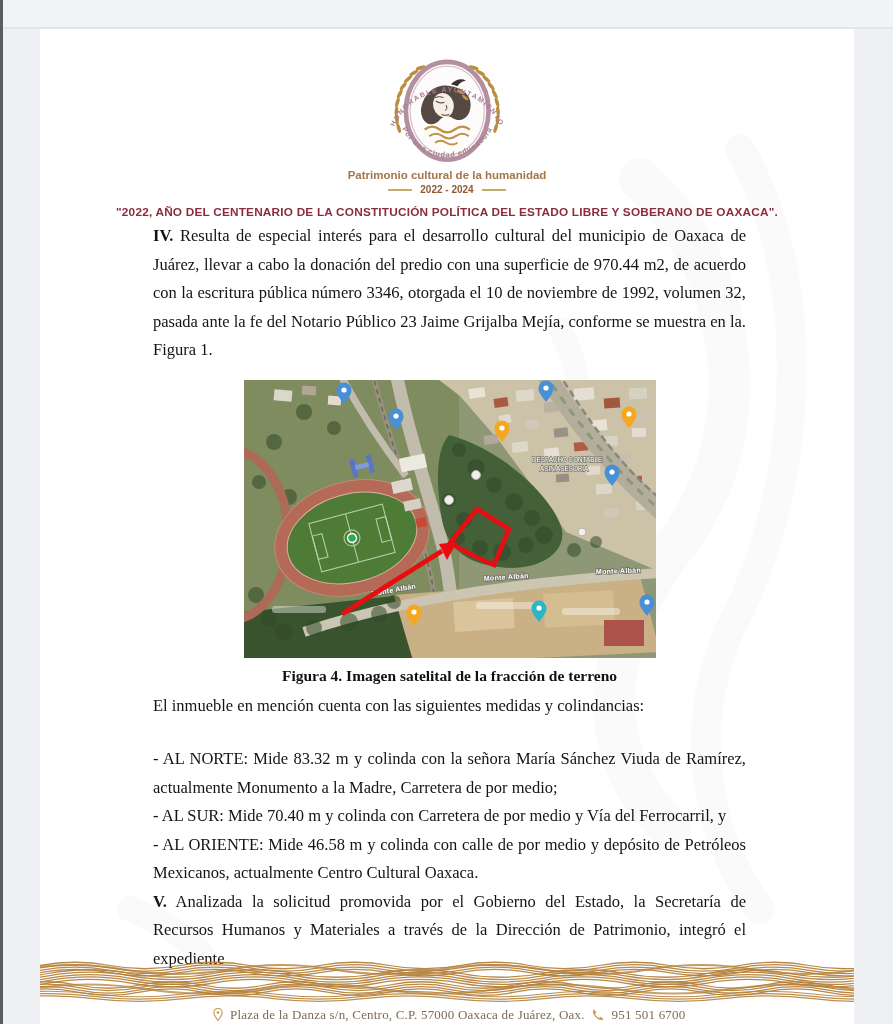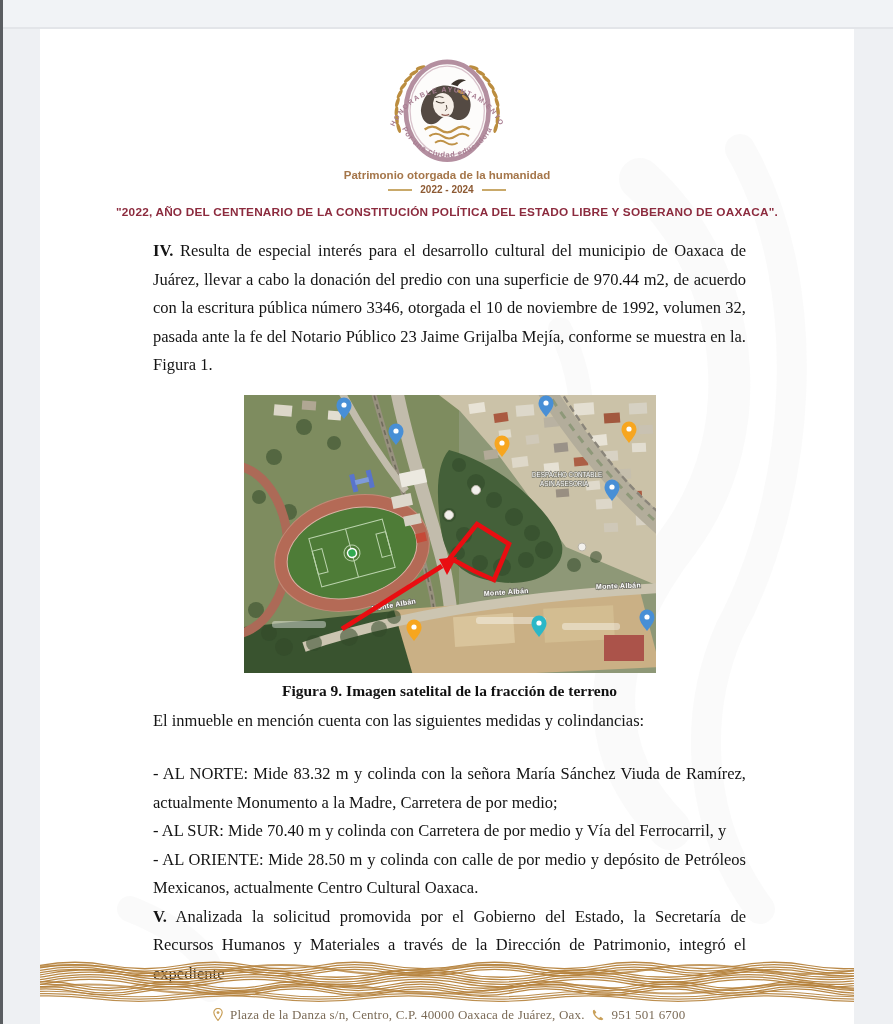--- a/index.html
+++ b/index.html
@@ -33,21 +33,21 @@
   }
   .brand-period .dash{display:inline-block;width:24px;height:2px;background:#c9a96a;}
 
   .motto{
     text-align:center;font-family:"Liberation Sans", sans-serif;font-weight:bold;
     font-size:11.8px;color:#8c2b3e;letter-spacing:.2px;margin-top:9px;
   }
 
   
   .body-text{
-    padding:0 108px 0 113px;margin-top:18px;
+    padding:0 108px 0 113px;margin-top:3px;
     font-size:16.5px;line-height:28.5px;color:#141414;
   }
   .para{margin:0;text-align:justify;}
   .para b{font-weight:bold;}
   .gap-top{margin-top:25px;}
 
   figure{margin:15px 0 6px 0;text-align:center;}
   .map{display:block;margin:0 auto;width:412px;height:278px;filter:blur(.3px) saturate(1.03);}
   figcaption{
     font-weight:bold;font-size:15.5px;color:#111;margin-top:8px;line-height:20px;
@@ -127,21 +127,21 @@
           </g>
         </g>
         <text font-family="Liberation Sans, sans-serif" font-size="7.4" font-weight="bold" fill="#a87e92" letter-spacing="1.6">
           <textPath href="#arcTop" startOffset="50%" text-anchor="middle">HONORABLE AYUNTAMIENTO</textPath>
         </text>
         <text font-family="Liberation Sans, sans-serif" font-size="8" font-weight="bold" fill="#a87e92" letter-spacing="0.8">
           <textPath href="#arcBot" startOffset="50%" text-anchor="middle">Por una ciudad educadora</textPath>
         </text>
       </svg>
 
-      <div class="brand-sub">Patrimonio otorgada de la humanidad</div>
+      <div class="brand-sub">Patrimonio cultural de la humanidad</div>
       <div class="brand-period">
         <span class="dash"></span>
         <span>2022 - 2024</span>
         <span class="dash"></span>
       </div>
     </header>
 
     <div class="motto">"2022, AÑO DEL CENTENARIO DE LA CONSTITUCIÓN POLÍTICA DEL ESTADO LIBRE Y SOBERANO DE OAXACA".</div>
 
     <div class="body-text">
@@ -315,27 +315,27 @@
               <text x="296" y="91">ASIN ASESORIA</text>
             </g>
 
             <g>
               <path d="M206,163 L233,129 L265,149 L250,185 L230,176 Z" fill="none" stroke="#e40e12" stroke-width="4.6"></path>
               <line x1="98" y1="234" x2="198" y2="171" stroke="#e40e12" stroke-width="5"></line>
               <polygon points="213,162 195,164 203,180" fill="#e40e12"></polygon>
             </g>
           </g>
         </svg>
-        <figcaption>Figura 9. Imagen satelital de la fracción de terreno</figcaption>
+        <figcaption>Figura 4. Imagen satelital de la fracción de terreno</figcaption>
       </figure>
 
       <p class="para">El inmueble en mención cuenta con las siguientes medidas y colindancias:</p>
       <p class="para gap-top">- AL NORTE: Mide 83.32 m y colinda con la señora María Sánchez Viuda de Ramírez, actualmente Monumento a la Madre, Carretera de por medio;</p>
       <p class="para">- AL SUR: Mide 70.40 m y colinda con Carretera de por medio y Vía del Ferrocarril, y</p>
-      <p class="para">- AL ORIENTE: Mide 28.50 m y colinda con calle de por medio y depósito de Petróleos Mexicanos, actualmente Centro Cultural Oaxaca.</p>
+      <p class="para">- AL ORIENTE: Mide 46.58 m y colinda con calle de por medio y depósito de Petróleos Mexicanos, actualmente Centro Cultural Oaxaca.</p>
       <p class="para"><b>V.</b> <span>Analizada la solicitud promovida por el Gobierno del Estado, la Secretaría de Recursos Humanos y Materiales a través de la Dirección de Patrimonio, integró el expediente</span></p>
     </div>
   </div>
 
   <footer class="page-footer">
     <svg id="wave-band" viewBox="0 0 815 46" preserveAspectRatio="none">
         <path d="M0.0,6.5 q 35 -6.5 70 0 q 35 6.5 70 0 q 35 -6.5 70 0 q 35 6.5 70 0 q 35 -6.5 70 0 q 35 6.5 70 0 q 35 -6.5 70 0 q 35 6.5 70 0 q 35 -6.5 70 0 q 35 6.5 70 0 q 35 -6.5 70 0 q 35 6.5 70 0" fill="none" stroke="#b5823c" stroke-width="1.25" opacity="0.95"></path>
         <path d="M0.0,8.9 q 35 -6.5 70 0 q 35 6.5 70 0 q 35 -6.5 70 0 q 35 6.5 70 0 q 35 -6.5 70 0 q 35 6.5 70 0 q 35 -6.5 70 0 q 35 6.5 70 0 q 35 -6.5 70 0 q 35 6.5 70 0 q 35 -6.5 70 0 q 35 6.5 70 0" fill="none" stroke="#b5823c" stroke-width="1.25" opacity="0.95"></path>
         <path d="M0.0,11.3 q 35 -6.5 70 0 q 35 6.5 70 0 q 35 -6.5 70 0 q 35 6.5 70 0 q 35 -6.5 70 0 q 35 6.5 70 0 q 35 -6.5 70 0 q 35 6.5 70 0 q 35 -6.5 70 0 q 35 6.5 70 0 q 35 -6.5 70 0 q 35 6.5 70 0" fill="none" stroke="#b5823c" stroke-width="1.25" opacity="0.95"></path>
         <path d="M0.0,13.7 q 35 -6.5 70 0 q 35 6.5 70 0 q 35 -6.5 70 0 q 35 6.5 70 0 q 35 -6.5 70 0 q 35 6.5 70 0 q 35 -6.5 70 0 q 35 6.5 70 0 q 35 -6.5 70 0 q 35 6.5 70 0 q 35 -6.5 70 0 q 35 6.5 70 0" fill="none" stroke="#b5823c" stroke-width="1.25" opacity="0.95"></path>
@@ -352,20 +352,20 @@
         <path d="M-126.0,37.3 q 45 5.5 90 0 q 45 -5.5 90 0 q 45 5.5 90 0 q 45 -5.5 90 0 q 45 5.5 90 0 q 45 -5.5 90 0 q 45 5.5 90 0 q 45 -5.5 90 0 q 45 5.5 90 0 q 45 -5.5 90 0 q 45 5.5 90 0 q 45 -5.5 90 0" fill="none" stroke="#b5823c" stroke-width="1.2" opacity="0.9"></path>
         <path d="M-126.0,39.6 q 45 5.5 90 0 q 45 -5.5 90 0 q 45 5.5 90 0 q 45 -5.5 90 0 q 45 5.5 90 0 q 45 -5.5 90 0 q 45 5.5 90 0 q 45 -5.5 90 0 q 45 5.5 90 0 q 45 -5.5 90 0 q 45 5.5 90 0 q 45 -5.5 90 0" fill="none" stroke="#b5823c" stroke-width="1.2" opacity="0.9"></path>
         <path d="M-21.0,10.5 q 52.5 -9 105 0 q 52.5 9 105 0 q 52.5 -9 105 0 q 52.5 9 105 0 q 52.5 -9 105 0 q 52.5 9 105 0 q 52.5 -9 105 0 q 52.5 9 105 0 q 52.5 -9 105 0 q 52.5 9 105 0" fill="none" stroke="#b5823c" stroke-width="2" opacity="0.8"></path>
         <path d="M-129.3,30 q 58.75 9 117.5 0 q 58.75 -9 117.5 0 q 58.75 9 117.5 0 q 58.75 -9 117.5 0 q 58.75 9 117.5 0 q 58.75 -9 117.5 0 q 58.75 9 117.5 0 q 58.75 -9 117.5 0 q 58.75 9 117.5 0 q 58.75 -9 117.5 0" fill="none" stroke="#b5823c" stroke-width="2" opacity="0.75"></path>
       </svg>
     <div class="address-line">
       <svg class="ic" width="10" height="13" viewBox="0 0 10 13">
           <path d="M5,12.5 C2,8.5 0.8,6.8 0.8,4.6 A4.2,4.2 0 1 1 9.2,4.6 C9.2,6.8 8,8.5 5,12.5 Z" fill="none" stroke="#c9a05a" stroke-width="1.2"></path>
           <circle cx="5" cy="4.6" r="1.4" fill="#c9a05a"></circle>
         </svg>
-      <span>Plaza de la Danza s/n,  Centro, C.P. 40000 Oaxaca de Juárez, Oax.</span>
+      <span>Plaza de la Danza s/n,  Centro, C.P. 57000 Oaxaca de Juárez, Oax.</span>
       <svg class="ic" width="12" height="12" viewBox="0 0 16 16">
           <path d="M3,1 C1.3,1.2 1,2.6 1.2,4.2 C1.8,8.8 7.2,14.2 11.8,14.8 C13.4,15 14.8,14.7 15,13 L11.6,10.2 L9.4,12 C7.2,11 5,8.8 4,6.6 L5.8,4.4 Z" fill="#c9a05a"></path>
         </svg>
       <span>951 501 6700</span>
     </div>
   </footer>
 </div>
 
 </body></html>

